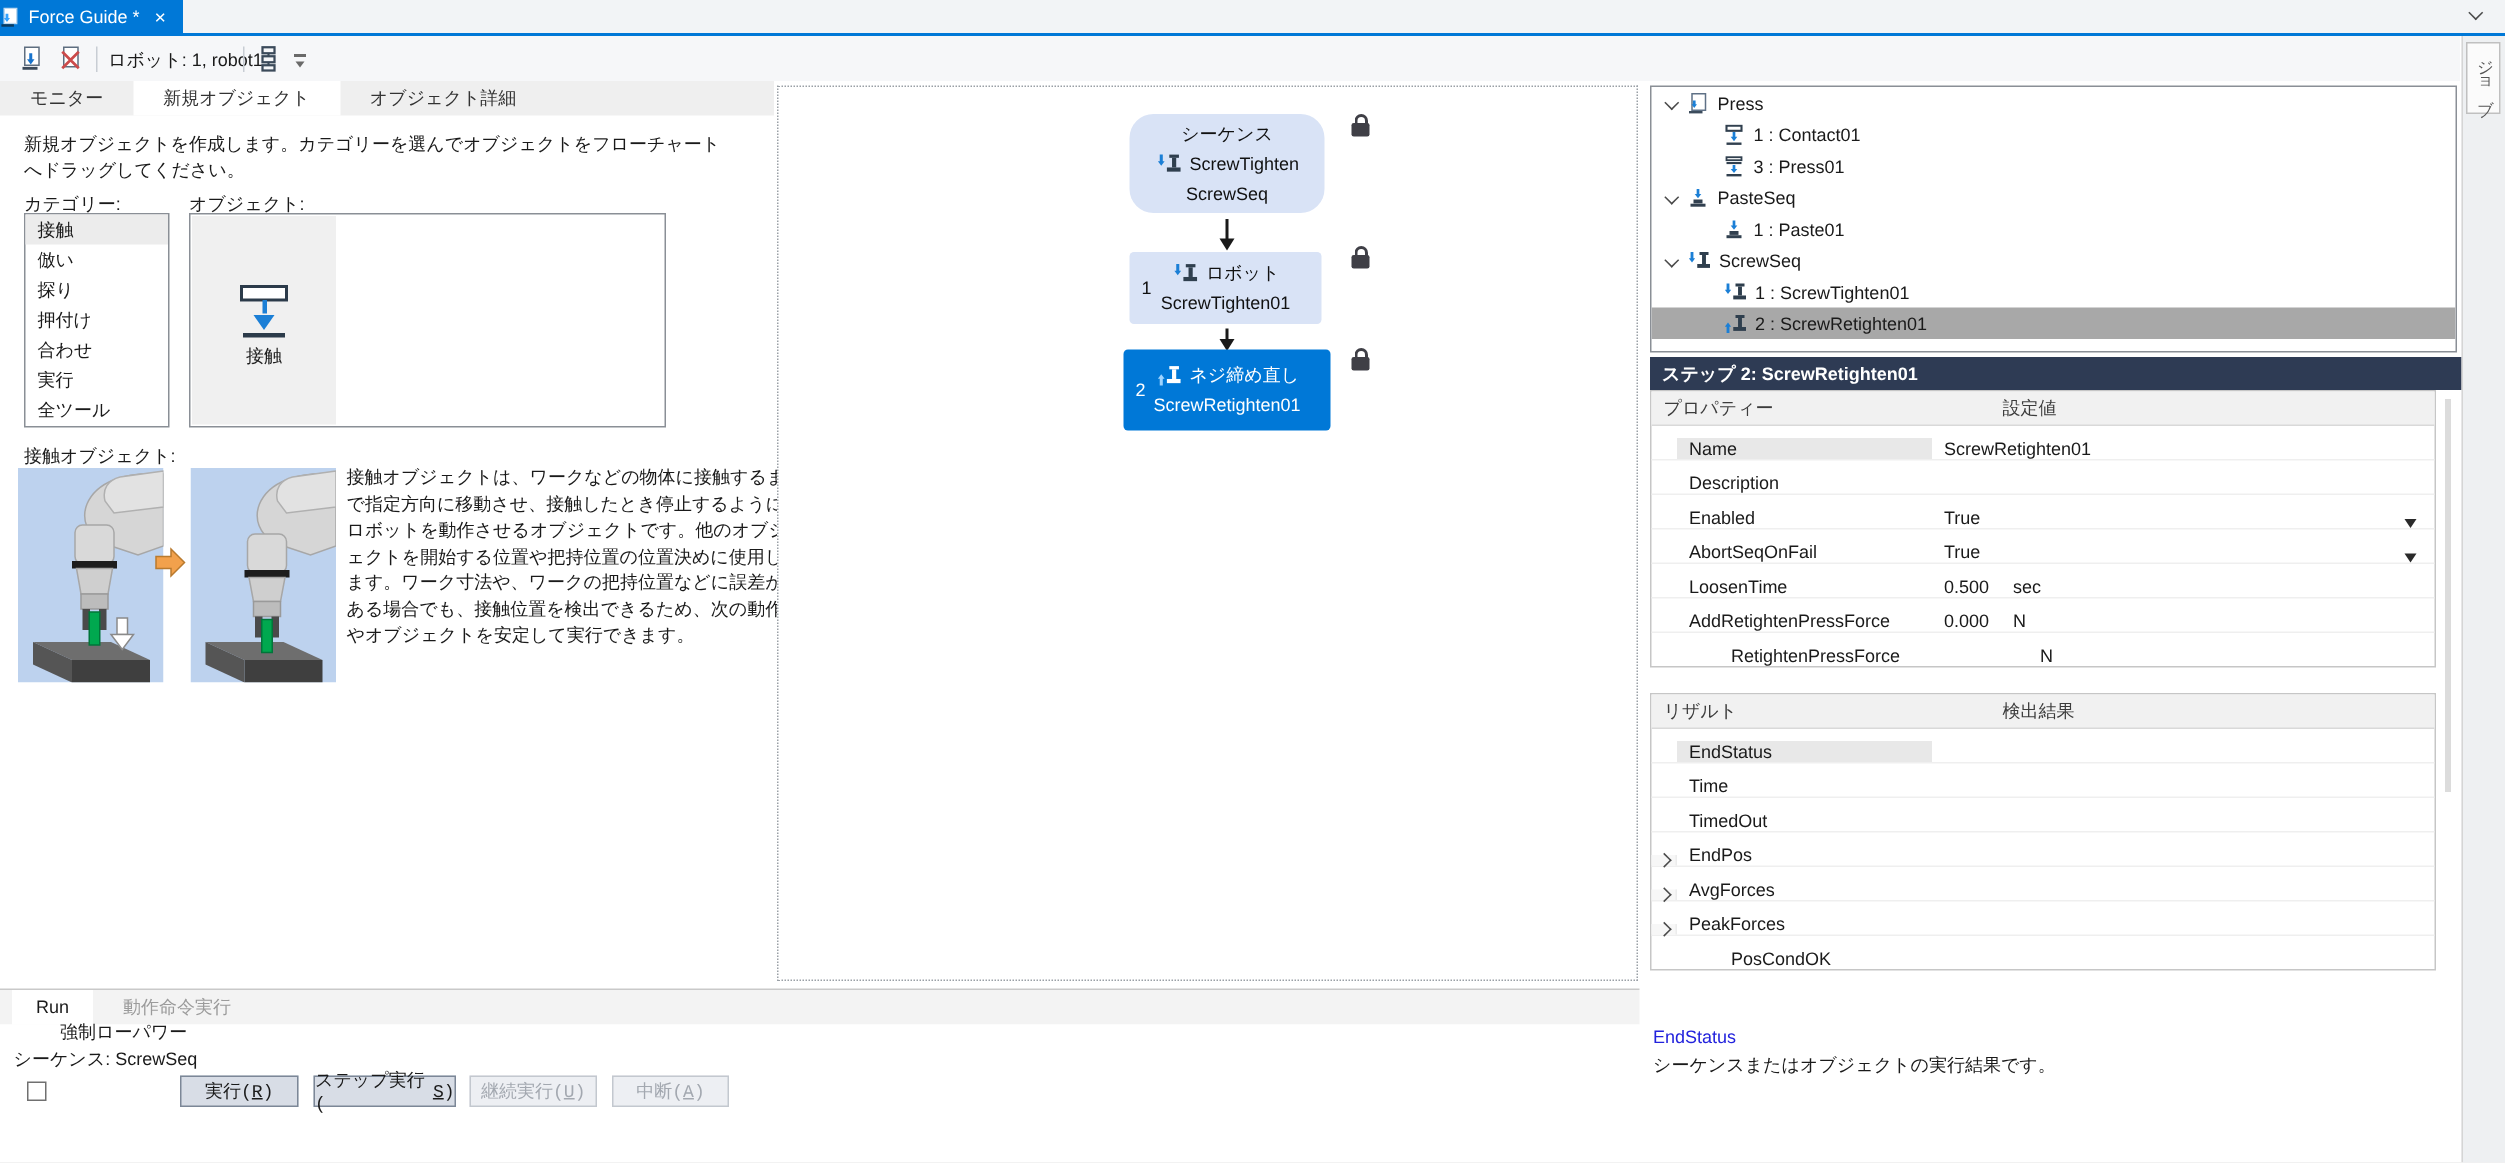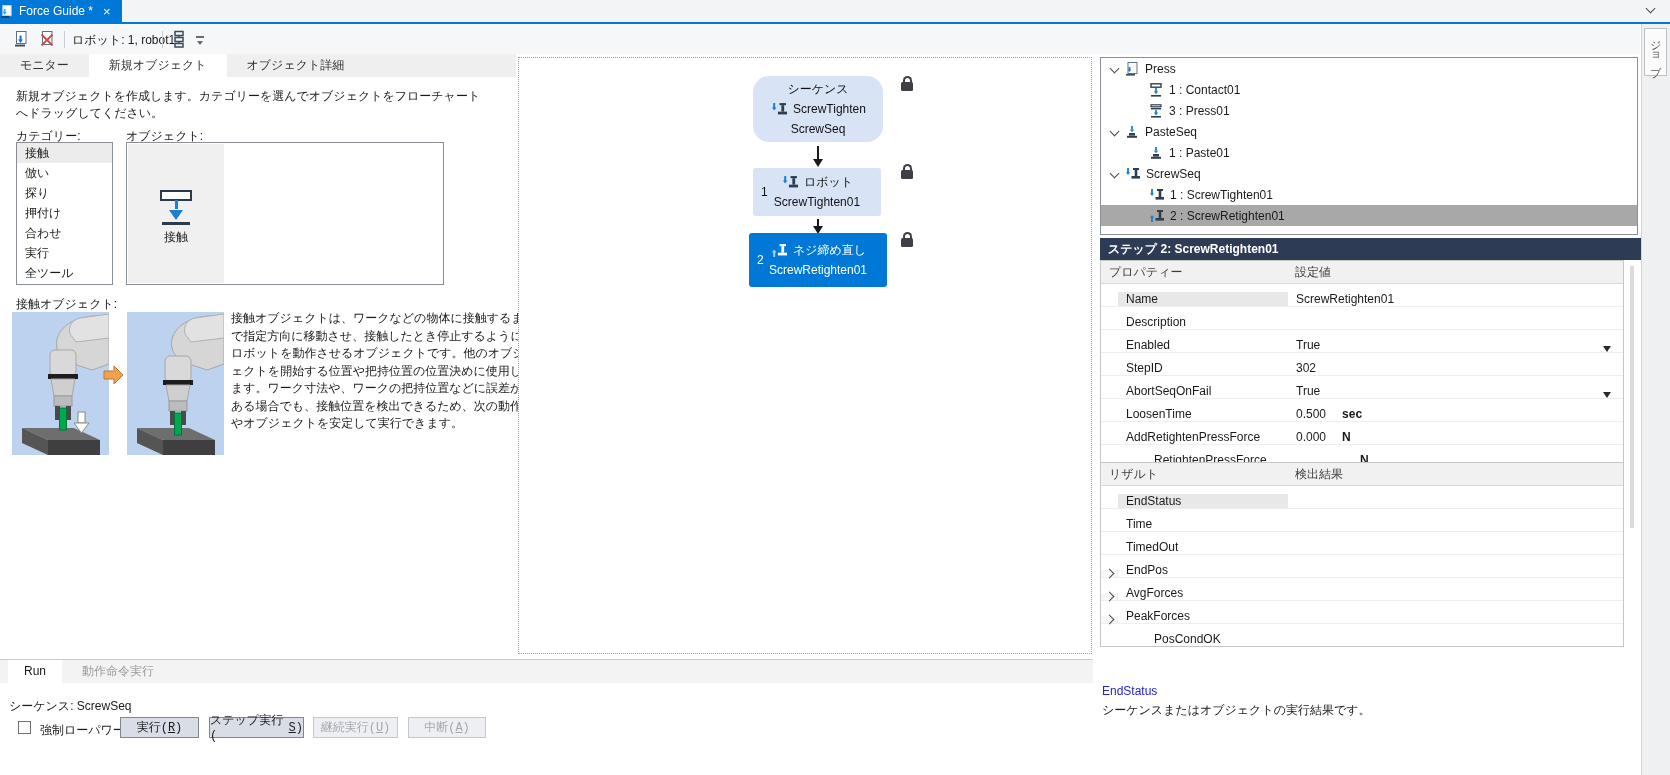--- a/index.html
+++ b/index.html
@@ -71,45 +71,45 @@
   .trow.lvl1{padding-left:48px;}
   .trow.sel{background:#a8a8a8;}
   .texp{width:10px;display:flex;justify-content:center;}
 
   
   .stephdr{position:absolute;left:1100px;top:238px;width:545px;height:22px;background:#2e3b54;color:#fff;
            font-weight:bold;line-height:22px;padding-left:8px;box-sizing:border-box;}
   .grid{position:absolute;left:1100px;width:524px;background:#fff;border:1px solid #c6c6c6;box-sizing:border-box;}
   .ghdr{display:flex;height:22px;background:#f1f1f1;border-bottom:1px solid #d9d9d9;align-items:center;color:#3c3c3c;}
   .ghdr .c1{width:178px;padding-left:8px;}
-  .ghdr .c2{flex:1;padding-left:8px;}
+  .ghdr .c2{flex:1;padding-left:8px;margin-left:40px;}
   .grow{display:flex;height:22px;border-bottom:1px solid #efefef;align-items:flex-end;}
   .grow:last-child{border-bottom:none;gap:28px;}
   .grow .gut{width:16px;background:#f7f7f7;border-right:1px solid #ececec;display:flex;align-items:center;justify-content:center;}
   .grow .lbl{width:162px;padding-left:8px;display:flex;align-items:center;}
   .grow .lbl.hl{background:#e8e8e8;}
   .grow .val{flex:1;padding-left:8px;display:flex;align-items:center;position:relative;}
-  .grow .unit{margin-left:16px;font-weight:bold;}
+  .grow .unit{margin-left:16px;}
   .grow .unit.solo{margin-left:8px;}
   .dd{position:absolute;right:12px;top:8px;border-left:4.5px solid transparent;border-right:4.5px solid transparent;border-top:6px solid #2a2a2a;}
   .mini-scroll{position:absolute;left:1630px;top:266px;width:4px;height:262px;background:#dcdcdc;}
 
   .help-title{position:absolute;left:1102px;top:684px;color:#2222dd;}
   .help-text{position:absolute;left:1102px;top:702px;color:#1a1a1a;}
 
   
   .run-sep{position:absolute;left:0;top:659px;width:1093px;height:1px;background:#c9c9c9;}
   .run-tabs{position:absolute;left:0;top:660px;width:1093px;height:23px;background:#f3f3f3;display:flex;}
   .rtab{padding:0 16px;line-height:23px;margin-left:8px;}
   .rtab.active{background:#fff;margin-left:8px;}
   .rtab.disabled{color:#9b9b9b;margin-left:4px;}
   .run-body{position:absolute;left:0;top:683px;width:1093px;height:92px;background:#fff;}
   .seq-label{position:absolute;left:9px;top:698px;}
   .cb{position:absolute;left:18px;top:721px;width:13px;height:13px;background:#fff;border:1px solid #707070;box-sizing:border-box;}
-  .cb-label{position:absolute;left:40px;top:722px;}
+  .cb-label{position:absolute;left:40px;top:680px;}
   .btn{position:absolute;top:717px;height:21px;display:flex;align-items:center;justify-content:center;
        background:#d8dde6;border:1px solid #7c8797;box-sizing:border-box;font-family:Liberation Mono, monospace;}
   .btn.disabled{background:#edeff3;border-color:#c3c8cf;color:#a3a8b0;}
   .btn .key{text-decoration:underline;}
 
   
   .edge-strip{position:absolute;left:1641px;top:24px;width:29px;height:751px;background:#eef0f2;border-left:1px solid #d5d5d5;box-sizing:border-box;}
   .job-tab{position:absolute;left:1644px;top:28px;width:23px;height:48px;background:#fbfbfb;border:1px solid #c0c0c0;
            box-sizing:border-box;display:flex;align-items:center;justify-content:center;
            writing-mode:vertical-rl;color:#555;font-size:11px;}
@@ -408,29 +408,20 @@
           <span>Enabled</span>
         </div>
       <div class="val">
           <span>True</span>
         <span class="dd"></span>
         </div>
     </div>
     <div class="grow">
       <div class="gut"></div>
       <div class="lbl">
-          <span>StepID</span>
-        </div>
-      <div class="val">
-          <span>302</span>
-        </div>
-    </div>
-    <div class="grow">
-      <div class="gut"></div>
-      <div class="lbl">
           <span>AbortSeqOnFail</span>
         </div>
       <div class="val">
           <span>True</span>
         <span class="dd"></span>
         </div>
     </div>
     <div class="grow">
       <div class="gut"></div>
       <div class="lbl">

